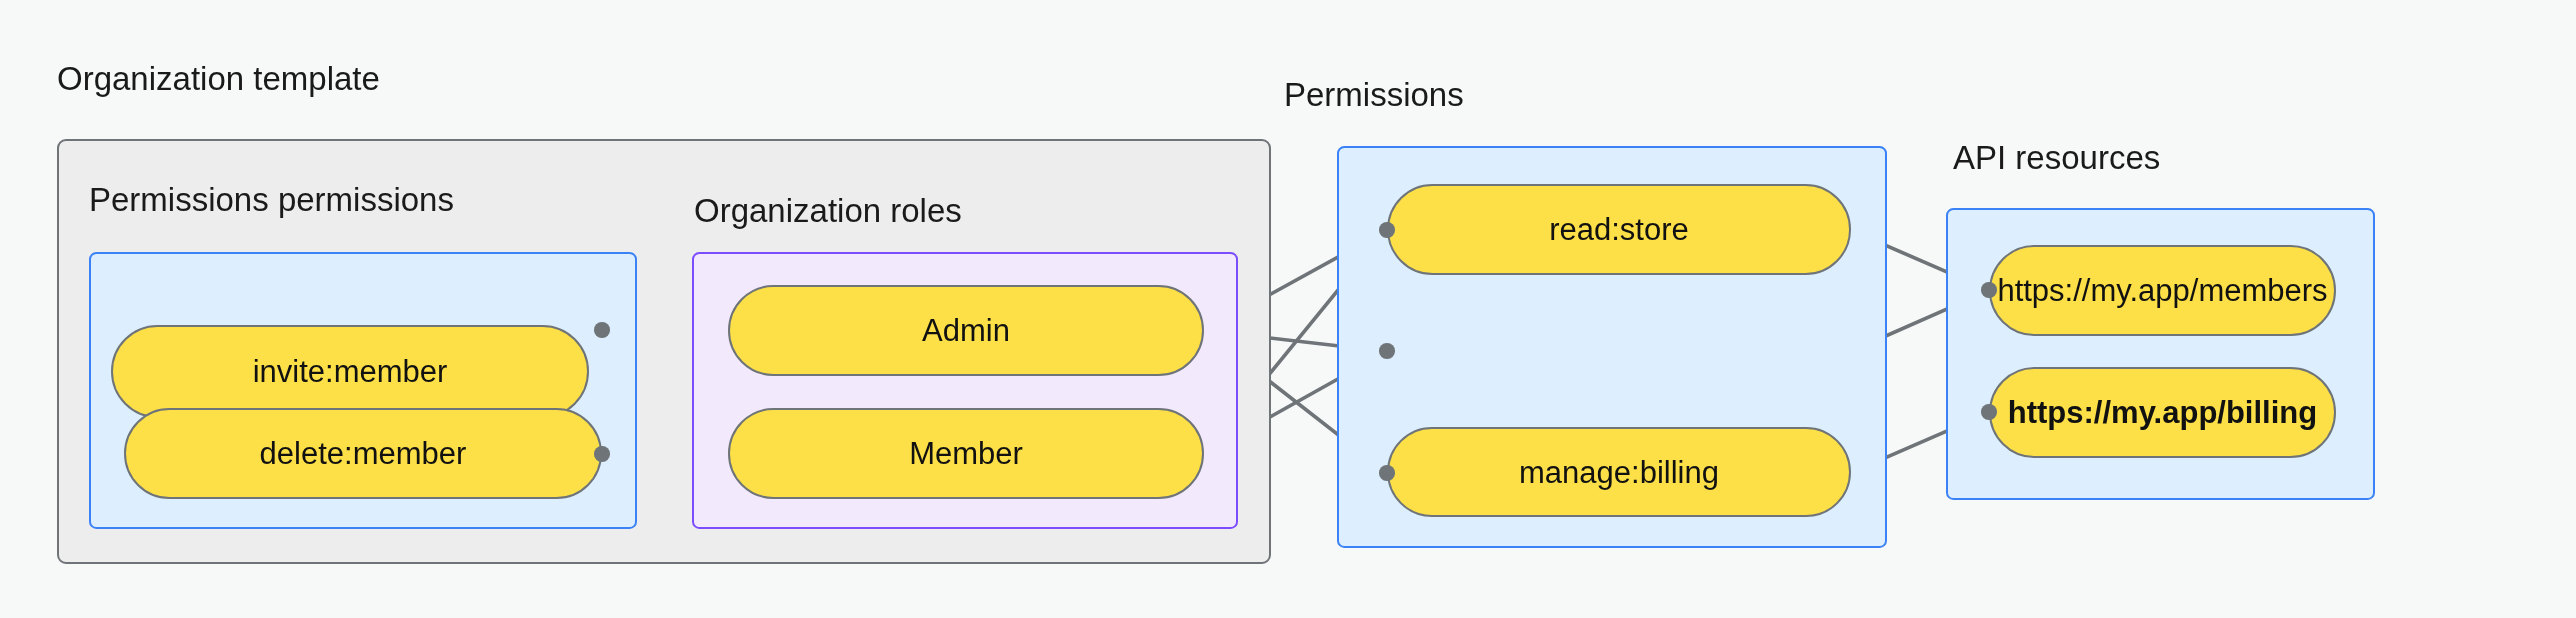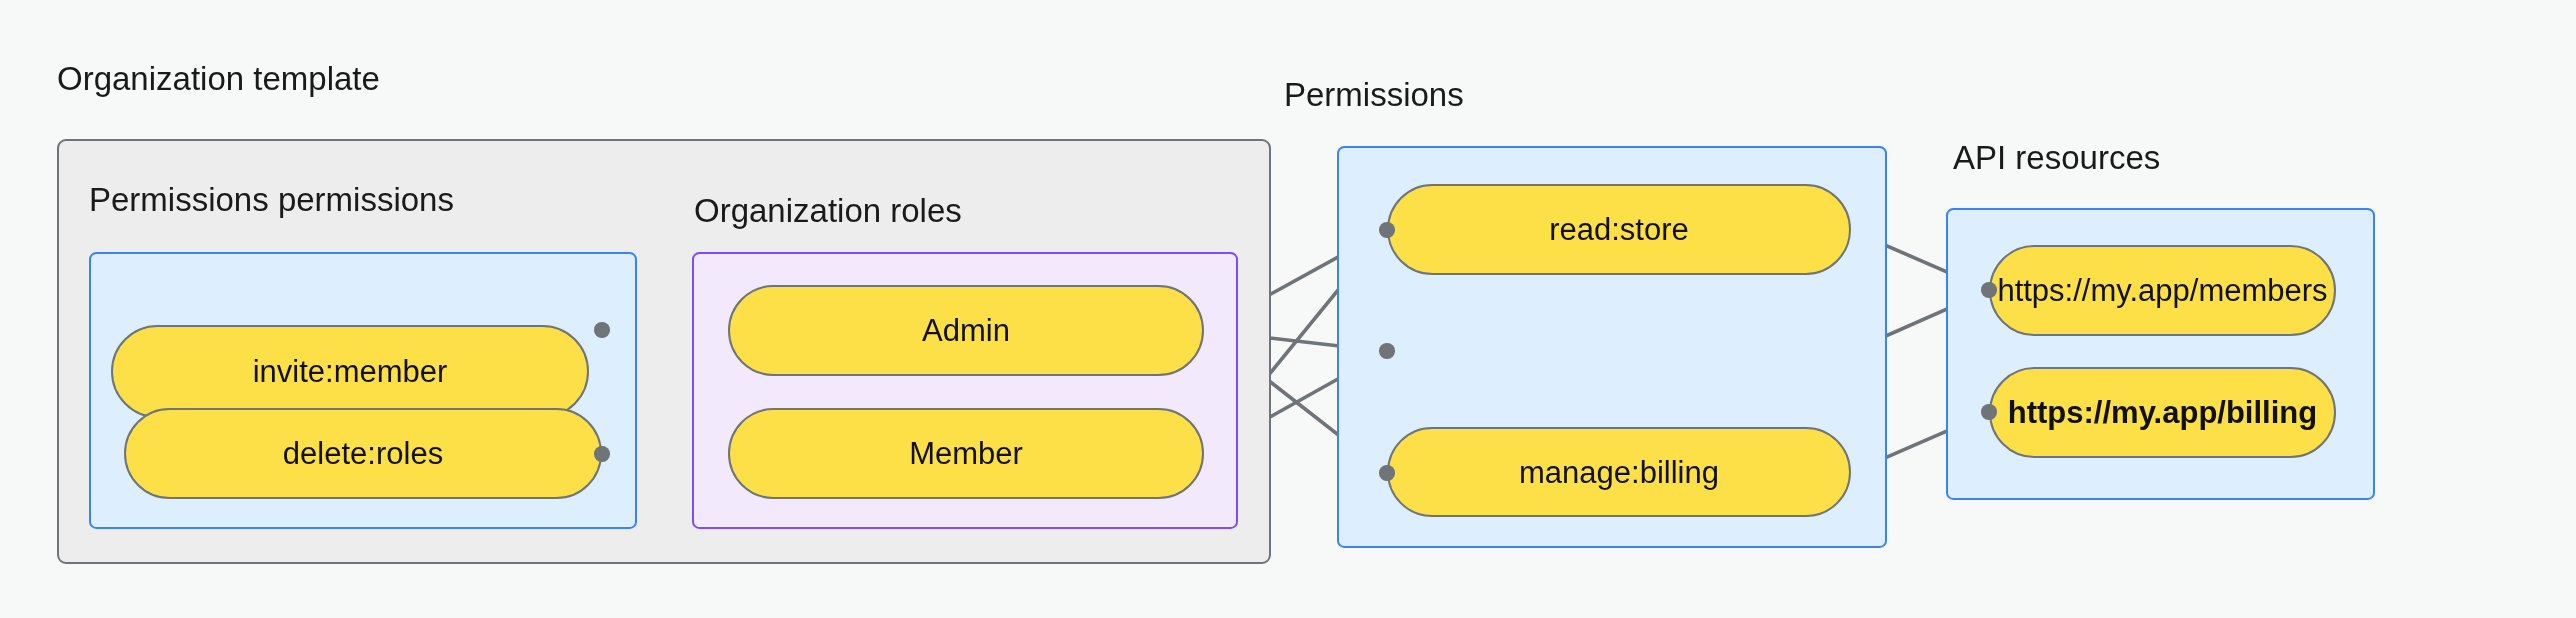--- a/index.html
+++ b/index.html
@@ -130,21 +130,21 @@
   <div class="group-title" style="left:89px; top:183px;">Permissions permissions</div>
 
   <div class="group box-blue" style="left:89px; top:252px; width:548px; height:277px;"></div>
 
   <div class="pill" style="left:111px; top:285px; width:478px; height:93px;margin-top:40px;">
     <span>invite:member</span>
   </div>
   <div class="dot" style="left:602px; top:330px;"></div>
 
   <div class="pill" style="left:124px; top:408px; width:478px; height:91px;">
-    <span>delete:roles</span>
+    <span>delete:member</span>
   </div>
   <div class="dot" style="left:602px; top:454px;"></div>
 
   <div class="group-title" style="left:694px; top:194px;">Organization roles</div>
 
   <div class="group box-purple" style="left:692px; top:252px; width:546px; height:277px;"></div>
 
   <div class="pill" style="left:728px; top:285px; width:476px; height:91px;">
     <span>Admin</span>
   </div>

